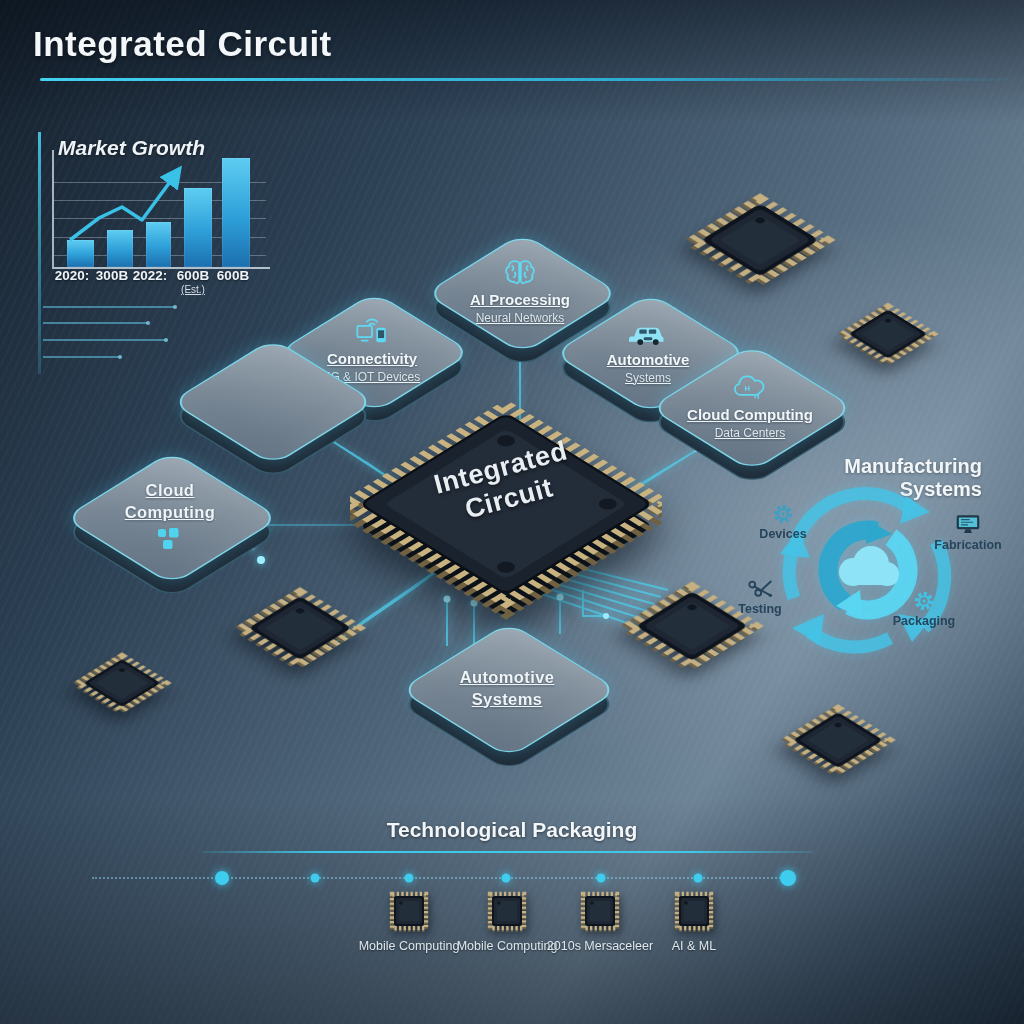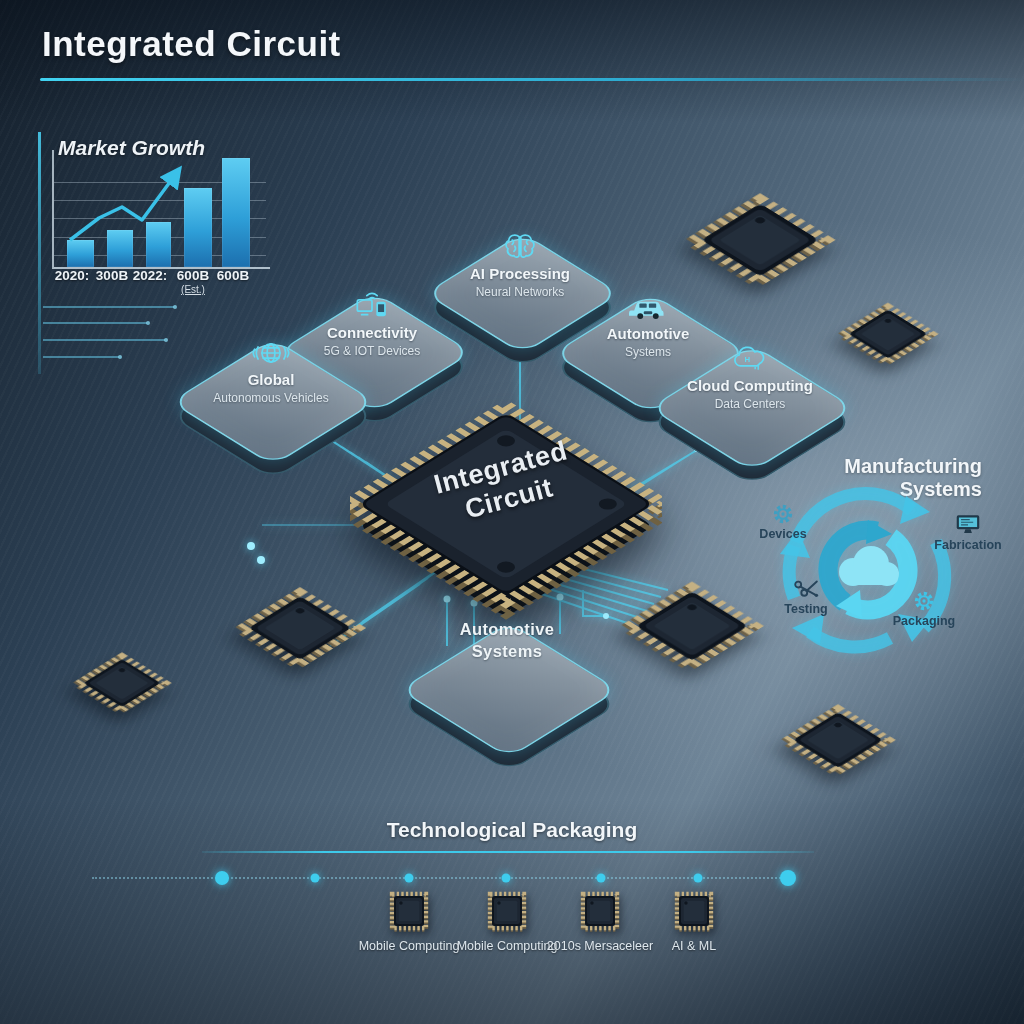--- a/index.html
+++ b/index.html
@@ -8,42 +8,42 @@
     font-family:"Liberation Sans",sans-serif;color:#eef3f7;
     background:
       linear-gradient(rgba(8,16,26,.55), rgba(8,16,26,0) 12%),
       linear-gradient(rgba(0,0,0,0) 78%, rgba(6,12,20,.45)),
       radial-gradient(ellipse 640px 420px at 80% 50%, rgba(178,196,210,.38), rgba(178,196,210,0) 70%),
       repeating-linear-gradient(115deg, rgba(255,255,255,.025) 0 2px, rgba(255,255,255,0) 2px 7px),
       linear-gradient(125deg,#141f2b 0%,#2c4054 28%,#4e6478 52%,#6d8396 72%,#41566a 88%,#243545 100%);
   }
   .abs{position:absolute;}
   
-  .title{left:42px;top:24px;font-size:35px;font-weight:800;letter-spacing:.5px;color:#f4f7fa;text-shadow:0 2px 4px rgba(0,0,0,.45);text-align:center;}
+  .title{left:33px;top:24px;font-size:35px;font-weight:800;letter-spacing:.5px;color:#f4f7fa;text-shadow:0 2px 4px rgba(0,0,0,.45);text-align:center;}
   .title-rule{left:40px;top:78px;width:984px;height:3px;background:linear-gradient(90deg,#41d2f0,#2da9cf 62%,rgba(45,169,207,0));border-radius:2px;}
   
   .mg-accent{left:38px;top:132px;width:3px;height:242px;background:linear-gradient(180deg,rgba(70,195,228,.95),rgba(70,195,228,.2));}
   .mg-title{left:58px;top:136px;font-size:21px;font-weight:700;text-shadow:0 1px 3px rgba(0,0,0,.5);font-style:italic;}
   .mg-plot{left:52px;top:150px;width:216px;height:117px;border-left:2px solid rgba(210,225,235,.75);border-bottom:2px solid rgba(210,225,235,.8);}
   .mg-grid{position:absolute;left:0;width:212px;height:1px;background:rgba(190,205,218,.38);}
   .bar{position:absolute;bottom:0;background:linear-gradient(180deg,#5ecdf2 0%,#2e9fd8 55%,#1c6fae 100%);box-shadow:inset 0 0 0 1px rgba(255,255,255,.08);}
   .mg-label{position:absolute;transform:translateX(-50%);font-size:13.5px;font-weight:700;color:#eef3f7;text-shadow:0 1px 2px rgba(0,0,0,.5);white-space:nowrap;}
   .mg-sub{position:absolute;transform:translateX(-50%);font-size:10px;color:#d6dfe6;text-decoration:underline;}
   .deco-line{position:absolute;height:2px;background:rgba(95,185,215,.6);}
   .deco-line::after{content:"";position:absolute;right:-3px;top:-1px;width:4px;height:4px;border-radius:50%;background:rgba(130,210,235,.8);}
   
   .traces{left:0;top:0;z-index:1;filter:drop-shadow(0 0 4px rgba(90,220,250,.75));}
   
   .chip{position:absolute;z-index:2;transform:scaleY(.62) rotate(45deg);filter:drop-shadow(9px 15px 10px rgba(4,10,18,.5));}
   .tchip{filter:drop-shadow(2px 4px 4px rgba(4,10,18,.55));}
   
   .hub{left:350px;top:382px;z-index:3;filter:drop-shadow(0 18px 18px rgba(4,10,18,.55));}
   .hub-text{left:395px;top:452px;width:220px;z-index:4;transform:rotate(-15deg);text-align:center;font-size:27px;font-weight:700;line-height:1.18;letter-spacing:.6px;color:#e9eef3;text-shadow:0 2px 4px rgba(0,0,0,.55);}
   
-  .node{position:absolute;z-index:5;display:flex;justify-content:center;text-align:center;}
+  .node{position:absolute;z-index:5;display:flex;align-items:center;justify-content:center;text-align:center;text-decoration:underline;}
   .node .shape,.node .shape-back{position:absolute;left:50%;top:50%;width:var(--s);height:var(--s);margin:calc(var(--s)/-2);border-radius:24px;transform:scale(1,.62) rotate(45deg);}
   .node .shape-back{margin-top:calc(var(--s)/-2 + 14px);background:linear-gradient(160deg,#2a3짜645,#1c2providers734);background:#1f2a37;border:2px solid rgba(110,210,235,.28);}
   .node .shape{background:linear-gradient(155deg,#9aa7b2 0%,#7e8c99 45%,#5e6f80 100%);border:2px solid rgba(125,224,245,.85);box-shadow:0 0 20px rgba(70,200,235,.3), inset 0 0 34px rgba(255,255,255,.07);}
   .node-content{position:relative;z-index:2;display:flex;flex-direction:column;align-items:center;gap:3px;}
   .n-line1{font-size:15px;font-weight:700;color:#f1f6f9;text-shadow:0 1px 2px rgba(10,20,30,.45);}
   .n-line2{font-size:12px;font-weight:400;color:#dde6ec;text-shadow:0 1px 2px rgba(10,20,30,.4);}
   .node.big-text .n-line1,.node.big-text .n-line2{font-size:16.5px;font-weight:600;letter-spacing:.4px;color:#eef4f7;}
   .nicon{width:38px;height:30px;color:#5fd9f3;}
   
   .mfg-title{left:800px;top:455px;width:182px;z-index:2;text-align:right;font-size:20px;font-weight:700;line-height:1.15;color:#f2f6f9;text-shadow:0 1px 3px rgba(0,0,0,.35);}
@@ -258,27 +258,20 @@
       <svg class="nicon" viewBox="0 0 44 34">
           <use href="#i-devices"></use>
         </svg>
       <div class="n-line1">Connectivity</div>
       <div class="n-line2">5G &amp; IOT Devices</div>
     </div>
   </div>
   <div class="node" style="left:166px;top:338px;width:210px;height:124px;--s:142px">
     <div class="shape-back"></div>
       <div class="shape"></div>
-    <div class="node-content">
-      <svg class="nicon" viewBox="0 0 44 34">
-          <use href="#i-globe"></use>
-        </svg>
-      <div class="n-line1">Global</div>
-      <div class="n-line2">Autonomous Vehicles</div>
-    </div>
   </div>
   <div class="node" style="left:548px;top:292px;width:200px;height:118px;--s:135px">
     <div class="shape-back"></div>
       <div class="shape"></div>
     <div class="node-content">
       <svg class="nicon" viewBox="0 0 44 30" style="color:#8fe3f5">
           <use href="#i-car"></use>
         </svg>
       <div class="n-line1">Automotive</div>
       <div class="n-line2">Systems</div>
@@ -287,20 +280,31 @@
   <div class="node" style="left:645px;top:344px;width:210px;height:124px;--s:142px">
     <div class="shape-back"></div>
       <div class="shape"></div>
     <div class="node-content">
       <svg class="nicon" viewBox="0 0 44 30">
         <use href="#i-cloud"></use>
         <text x="19" y="18" font-size="9" font-weight="bold" fill="currentColor" text-anchor="middle">H</text>
       </svg>
       <div class="n-line1">Cloud Computing</div>
       <div class="n-line2">Data Centers</div>
+    </div>
+  </div>
+  <div class="node big-text" style="left:62px;top:448px;width:216px;height:136px;--s:150px">
+    <div class="shape-back"></div>
+      <div class="shape"></div>
+    <div class="node-content">
+      <div class="n-line1">Cloud</div>
+      <div class="n-line2">Computing</div>
+      <svg style="width:30px;height:24px;color:#4fd3ef;margin-top:2px" viewBox="0 0 30 24">
+          <use href="#i-squares"></use>
+        </svg>
     </div>
   </div>
   <div class="node big-text" style="left:397px;top:620px;width:220px;height:136px;--s:152px">
     <div class="shape-back"></div>
       <div class="shape"></div>
     <div class="node-content">
       <div class="n-line1">Automotive</div>
       <div class="n-line2">Systems</div>
     </div>
   </div>
@@ -338,21 +342,21 @@
         <use href="#i-gear"></use>
       </svg>
     <div class="stage-label">Devices</div>
   </div>
   <div class="stage" style="left:933px;top:512px;width:70px">
     <svg class="sicon" viewBox="0 0 30 26">
         <use href="#i-monitor"></use>
       </svg>
     <div class="stage-label">Fabrication</div>
   </div>
-  <div class="stage" style="left:774px;top:576px;width:64px">
+  <div class="stage" style="left:728px;top:576px;width:64px">
     <svg class="sicon" viewBox="0 0 30 24" style="color:#27445a">
         <use href="#i-tools"></use>
       </svg>
     <div class="stage-label">Testing</div>
   </div>
   <div class="stage" style="left:890px;top:590px;width:68px">
     <svg class="sicon" viewBox="0 0 24 24" style="color:#3fc3e6;width:22px;height:22px">
         <use href="#i-gear"></use>
       </svg>
     <div class="stage-label">Packaging</div>

